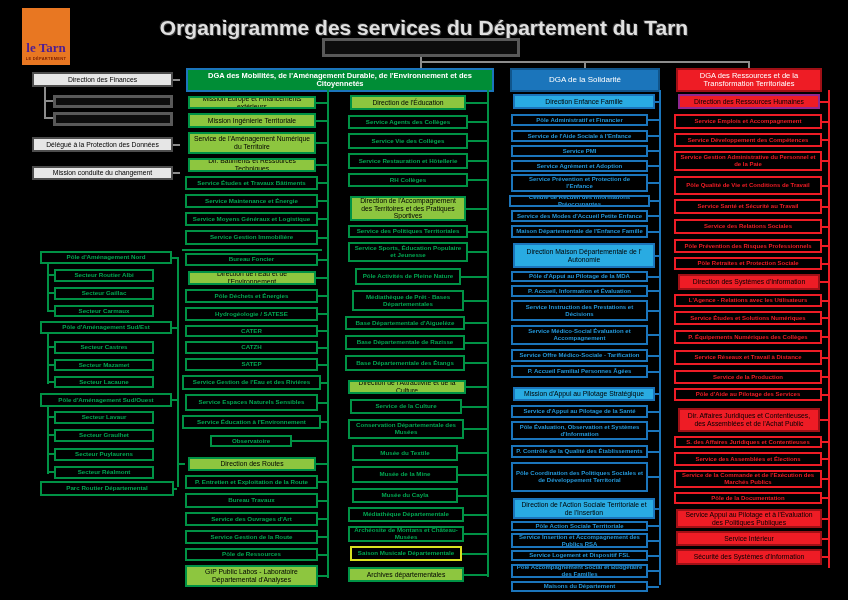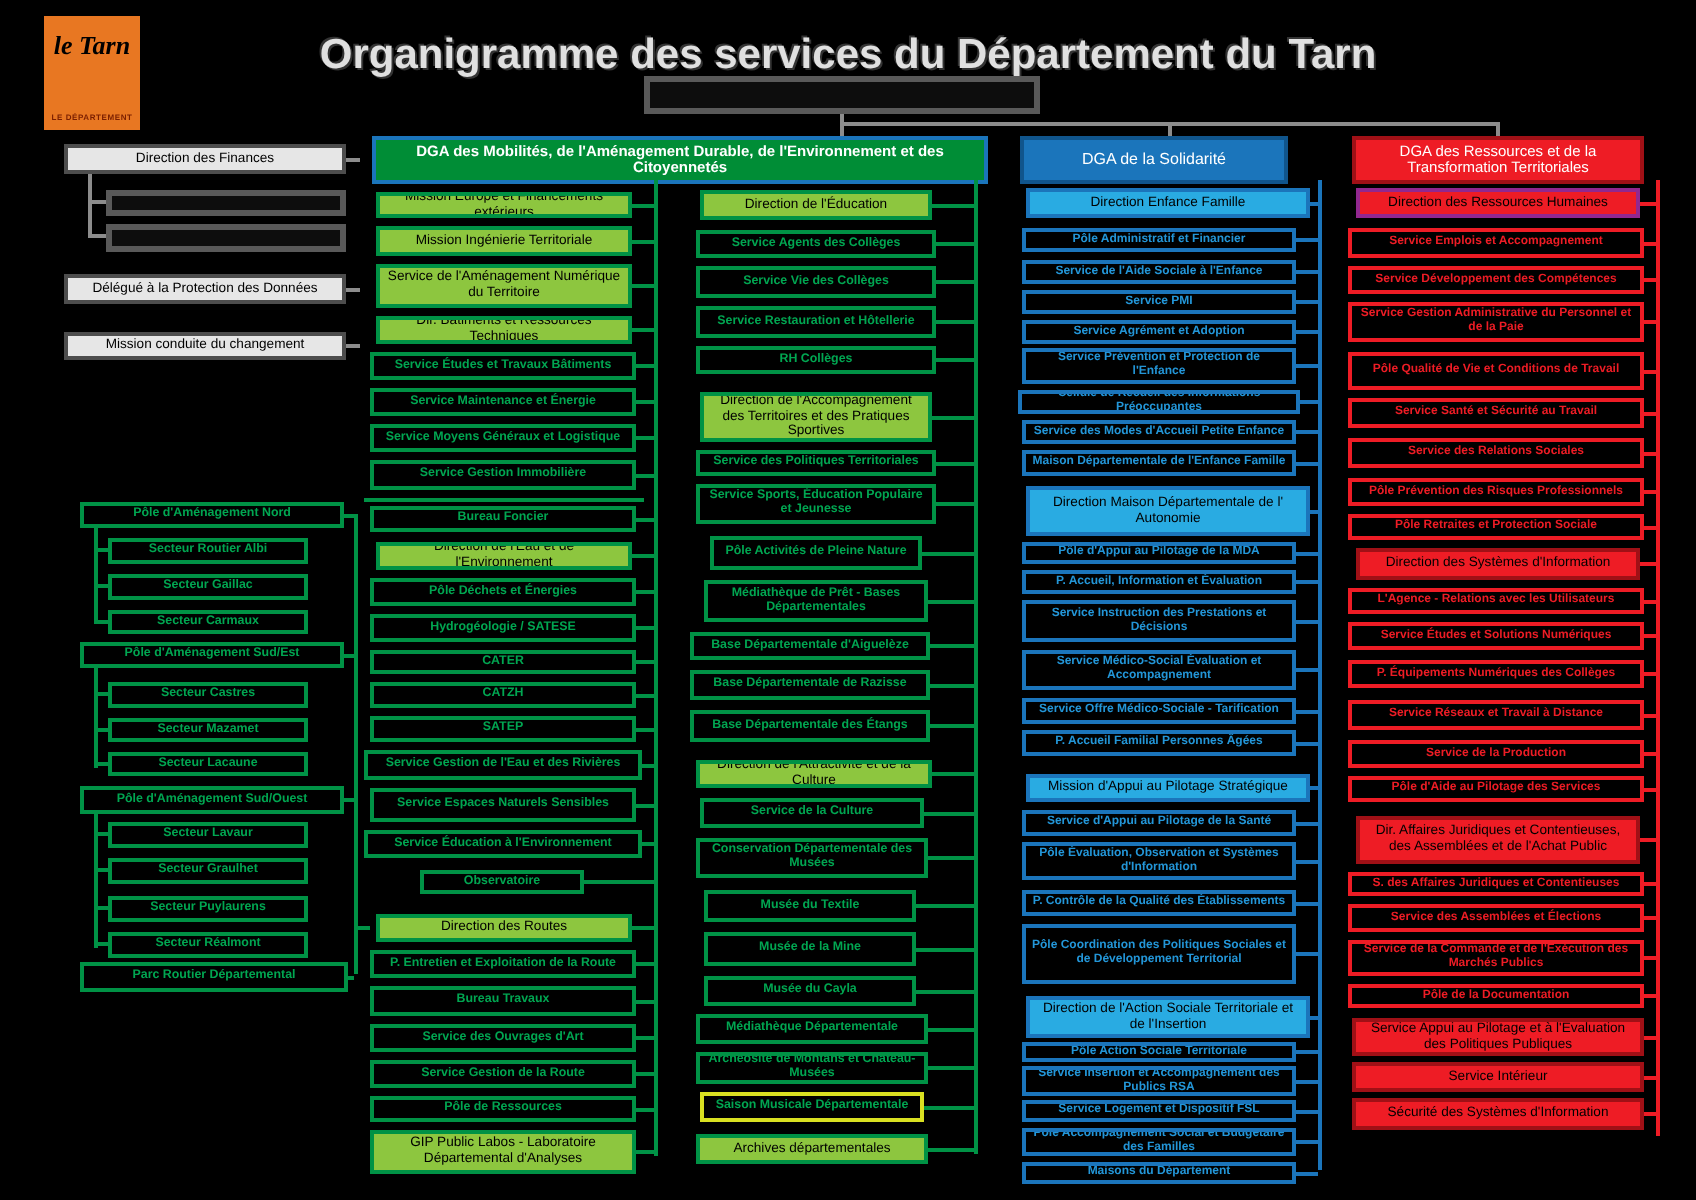--- a/index.html
+++ b/index.html
@@ -23,22 +23,22 @@
   .r-light-p{background:#ee1c25;border:2px solid #92278f;color:#000;font-size:6.8px;}
   .r-dark{background:#000;border:2px solid #ee1c25;color:#ee1c25;font-weight:bold;font-size:6px;}
   
   .gray-light{background:#e6e6e6;border:2px solid #4d4d4d;color:#000;font-size:6.8px;}
   .gray-dark{background:#0d0d0d;border:3px solid #595959;color:#1a1a1a;}
   .ln{position:absolute;}
   #page-title{position:absolute;left:0;right:0;top:16px;text-align:center;color:#e0e0e0;
       font-weight:bold;font-size:21px;text-shadow:1px 1px 0 #333, -1px -1px 0 #333;}
   #logo{position:absolute;left:22px;top:8px;width:48px;height:57px;background:#e87722;
       display:flex;flex-direction:column;align-items:center;justify-content:flex-end;overflow:hidden;}
-  #logo .logo-name{font-family:"Liberation Serif",serif;font-style:italic;font-weight:bold;
-      color:#000000;font-size:13px;margin-bottom:25px;}
+  #logo .logo-name{font-family:"Liberation Serif",serif;font-weight:bold;
+      color:#4c1d95;font-size:13px;margin-bottom:0;}
   #logo .logo-caption{font-size:4px;color:#7a1f00;letter-spacing:.3px;margin-bottom:4px;font-weight:bold;}
 </style>
 </head>
 <body>
 
 <div id="canvas">
   <div id="logo">
     <span class="logo-name">le Tarn</span>
     <span class="logo-caption">LE DÉPARTEMENT</span>
   </div>
@@ -163,21 +163,21 @@
       <div class="box g-dark" style="left: 352px; top: 488px; width: 106px; height: 15px;">Musée du Cayla</div>
       <div class="ln" style="left: 458px; top: 494.5px; width: 29px; height: 2px; background: rgb(0, 146, 69);"></div>
       <div class="box g-dark" style="left: 348px; top: 507px; width: 116px; height: 15px;">Médiathèque Départementale</div>
       <div class="ln" style="left: 464px; top: 513.5px; width: 23px; height: 2px; background: rgb(0, 146, 69);"></div>
       <div class="box g-dark" style="left: 348px; top: 526px; width: 116px; height: 16px;">Archéosite de Montans et Château-Musées</div>
       <div class="ln" style="left: 464px; top: 533px; width: 23px; height: 2px; background: rgb(0, 146, 69);"></div>
       <div class="box g-dark g-yellow" style="left: 350px; top: 546px; width: 112px; height: 15px;">Saison Musicale Départementale</div>
       <div class="ln" style="left: 462px; top: 552.5px; width: 25px; height: 2px; background: rgb(0, 146, 69);"></div>
       <div class="box g-light" style="left: 348px; top: 567px; width: 116px; height: 15px;">Archives départementales</div>
       <div class="ln" style="left: 464px; top: 573.5px; width: 23px; height: 2px; background: rgb(0, 146, 69);"></div>
-      <div class="box b-head" style="left: 510px; top: 68px; width: 134px; height: 24px;">DGA de la Solidarité</div>
+      <div class="box b-head" style="left: 510px; top: 68px; width: 150px; height: 24px;">DGA de la Solidarité</div>
       <div class="box b-light" style="left: 513px; top: 94px; width: 142px; height: 15px;">Direction Enfance Famille</div>
       <div class="ln" style="left: 655px; top: 100.5px; width: 4px; height: 2px; background: rgb(27, 117, 187);"></div>
       <div class="box b-dark" style="left: 511px; top: 114px; width: 137px; height: 12px;">Pôle Administratif et Financier</div>
       <div class="ln" style="left: 648px; top: 119px; width: 11px; height: 2px; background: rgb(27, 117, 187);"></div>
       <div class="box b-dark" style="left: 511px; top: 130px; width: 137px; height: 12px;">Service de l'Aide Sociale à l'Enfance</div>
       <div class="ln" style="left: 648px; top: 135px; width: 11px; height: 2px; background: rgb(27, 117, 187);"></div>
       <div class="box b-dark" style="left: 511px; top: 145px; width: 137px; height: 12px;">Service PMI</div>
       <div class="ln" style="left: 648px; top: 150px; width: 11px; height: 2px; background: rgb(27, 117, 187);"></div>
       <div class="box b-dark" style="left: 511px; top: 160px; width: 137px; height: 12px;">Service Agrément et Adoption</div>
       <div class="ln" style="left: 648px; top: 165px; width: 11px; height: 2px; background: rgb(27, 117, 187);"></div>

